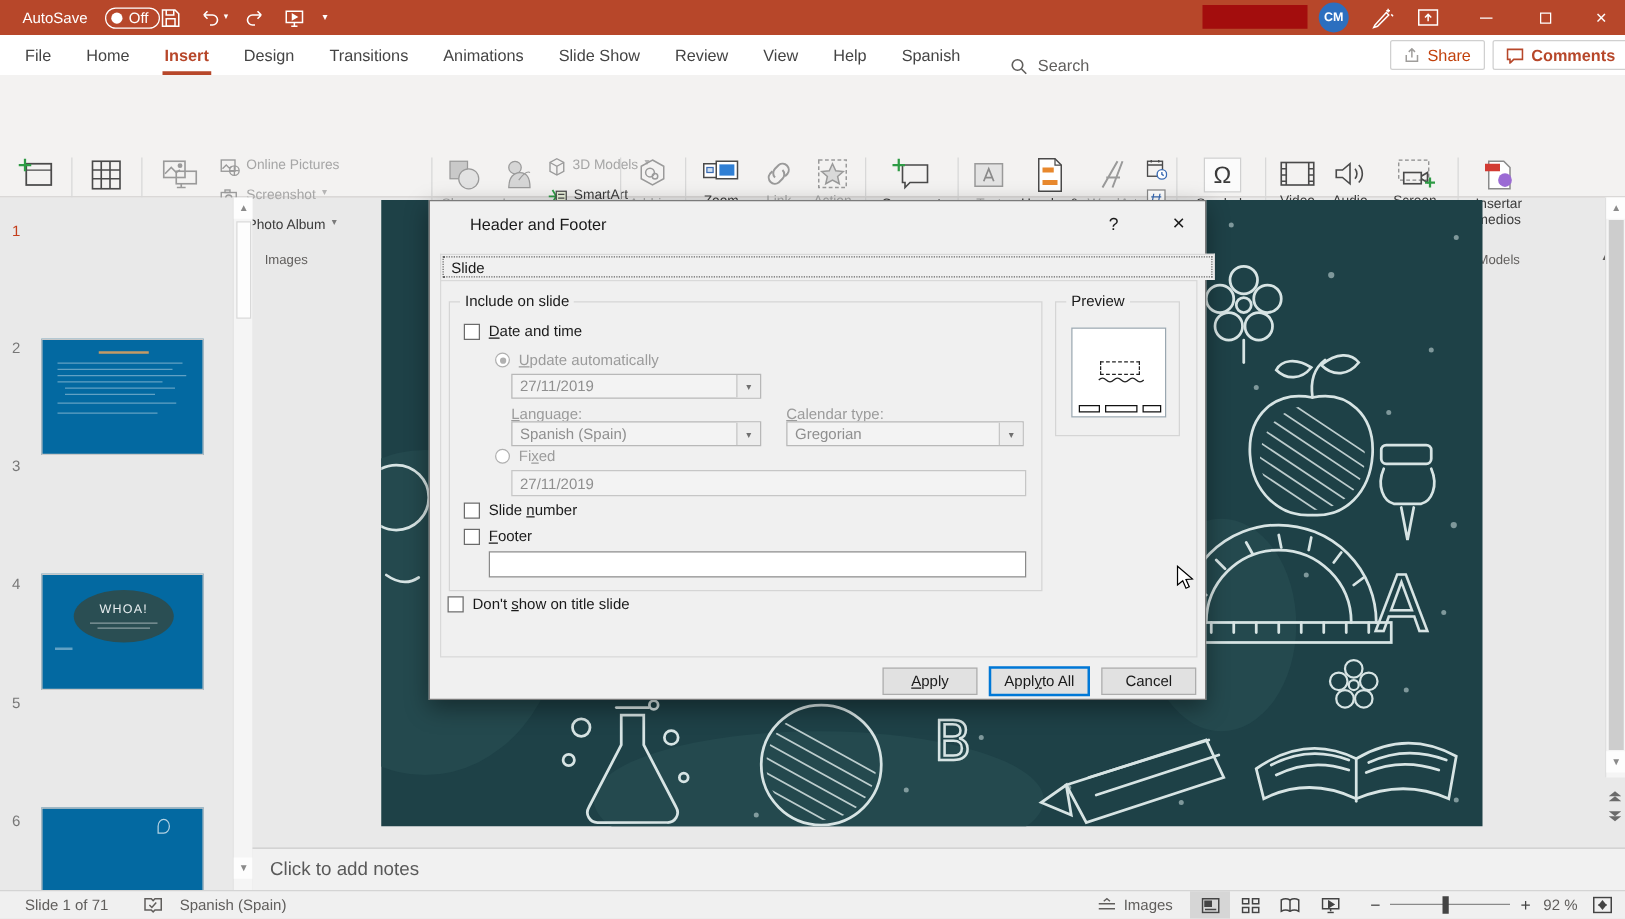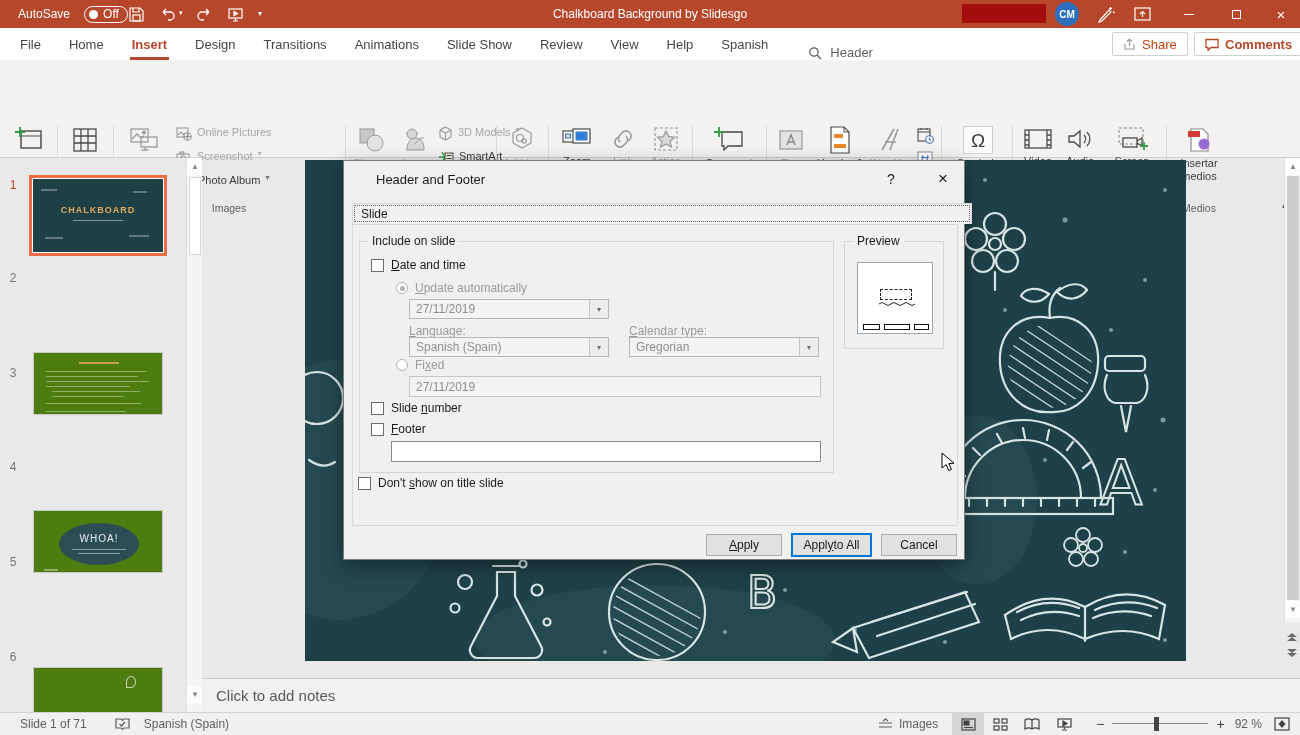--- a/index.html
+++ b/index.html
@@ -32,21 +32,21 @@
   .rbtn .ric{margin:4px 0 3px 0}
   .rbtn.dis{color:#a6a6a6}
   .rrow{height:22px;display:flex;align-items:flex-start;gap:5px;font-size:11px;color:#3b3b3b;white-space:nowrap}
   .rrow.dis{color:#a6a6a6}
   .chev{font-size:8px;color:#7a7a7a;line-height:8px}
   .dis .chev{color:#b5b5b5}
   .minibtn{width:22px;height:22px;display:flex;align-items:center;justify-content:center}
   
   .panel{left:0;top:158px;width:202px;height:554px;background:#e9e9e9;overflow:hidden}
   .thumbnum{font-size:12px;color:#777;width:18px;text-align:center}
-  .thumb{width:130px;height:63px;background:#4d7c0f;border:1px solid #c8c8c8;position:relative;overflow:hidden}
+  .thumb{width:130px;height:93px;background:#0369a1;border:1px solid #c8c8c8;position:relative;overflow:hidden}
   .thumb.sel{border:3px solid #ed6c47;width:138px;height:81px;padding:1px;background:#fff}
   .thumb.sel .inner{width:130px;height:73px;background:#1e4147;position:relative;overflow:hidden}
   .tline{position:absolute;height:2px;background:rgba(255,255,255,.75)}
   .vscroll{background:#f5f5f5;border-left:1px solid #e0e0e0}
   .arrbox{width:16px;height:17px;background:#fdfdfd;display:flex;align-items:center;justify-content:center;color:#8a8a8a;font-size:8px}
   
   .canvas{left:305px;top:160px;width:881px;height:501px;background:#1e4147}
   
   .dialog{left:343px;top:160px;width:622px;height:400px;background:#f0f0f0;border:1px solid #7a7a7a;box-shadow:0 6px 18px rgba(0,0,0,.4);font-size:12px;color:#1a1a1a}
   .dlg-close{display:flex;align-items:center;justify-content:center;color:#1a1a1a}
@@ -98,21 +98,20 @@
       </svg>
     <svg class="ab" style="left:227px;top:6px" width="17" height="17" viewBox="0 0 17 17">
         <g fill="none" stroke="#fff" stroke-width="1.2">
           <rect x="2" y="3" width="13" height="9"></rect>
           <path d="M7 5.5 l3.5 2 L7 9.5 Z" fill="#fff"></path>
           <path d="M8.5 12 v3 M6 15 h5"></path>
         </g>
       </svg>
     <span class="ab" style="left:258px;top:9px;font-size:8px">▾</span>
   </div>
-  <div class="ab tb-title">Chalkboard Background by Slidesgo</div>
   <div class="ab redacted"></div>
   <div class="ab avatar">CM</div>
   <svg class="ab" style="left:1096px;top:5px" width="19" height="19" viewBox="0 0 19 19">
       <g fill="none" stroke="#fff" stroke-width="1.2">
         <path d="M4 15 L13 5 l2 2 L6 16 l-3 1 Z"></path>
         <path d="M14.5 2 v3 M13 3.5 h3 M17 6.5 l1.5 1.5"></path>
       </g>
     </svg>
   <svg class="ab" style="left:1134px;top:6px" width="17" height="16" viewBox="0 0 17 16">
       <g fill="none" stroke="#fff" stroke-width="1.2">
@@ -143,21 +142,21 @@
   <div class="mtab">View</div>
   <div class="mtab">Help</div>
   <div class="mtab">Spanish</div>
   <div class="searchbox">
     <svg width="14" height="14" viewBox="0 0 14 14">
         <g fill="none" stroke="#605e5c" stroke-width="1.3">
           <circle cx="6" cy="6" r="4.2"></circle>
           <path d="M9.2 9.2 L13 13"></path>
         </g>
       </svg>
-    <span>Header</span>
+    <span>Search</span>
   </div>
   <div class="ab pillbtn" style="left:1112px;top:4px;color:#c2410c">
     <svg width="13" height="13" viewBox="0 0 13 13">
         <g fill="none" stroke="#9f9d9b" stroke-width="1.2">
           <path d="M2 6 v5 h9 V6"></path>
           <path d="M6.5 8 V1.5 M4 3.5 L6.5 1 L9 3.5"></path>
         </g>
       </svg>
     <span>Share</span>
   </div>
@@ -458,36 +457,26 @@
   </div>
 
   <div class="ab glabel" style="left:0;width:57px">Slides</div>
   <div class="ab glabel" style="left:57px;width:56px">Tables</div>
   <div class="ab glabel" style="left:113px;width:232px">Images</div>
   <div class="ab glabel" style="left:345px;width:151px">Illustrations</div>
   <div class="ab glabel" style="left:548px;width:144px">Links</div>
   <div class="ab glabel" style="left:692px;width:74px">Comments</div>
   <div class="ab glabel" style="left:766px;width:175px">Text</div>
   <div class="ab glabel" style="left:1012px;width:154px">Media</div>
-  <div class="ab glabel" style="left:1166px;width:66px">Medios</div>
+  <div class="ab glabel" style="left:1166px;width:66px">Models</div>
   <div class="ab" style="left:1282px;top:140px;font-size:9px;color:#605e5c">▴</div>
 </div>
 
 <div class="ab panel">
   <div class="ab thumbnum" style="left:4px;top:20px;color:#c43e1c">1</div>
-  <div class="ab thumb sel" style="left:29px;top:17px">
-    <div class="inner">
-      <div class="ab" style="left:0;top:26px;width:130px;text-align:center;font-size:9px;letter-spacing:1px;color:#e0a85e;font-weight:bold">CHALKBOARD</div>
-      <div class="tline" style="left:40px;top:41px;width:50px;height:1px;opacity:.6"></div>
-      <div class="tline" style="left:8px;top:10px;width:16px;opacity:.4"></div>
-      <div class="tline" style="left:100px;top:12px;width:14px;opacity:.4"></div>
-      <div class="tline" style="left:12px;top:58px;width:18px;opacity:.4"></div>
-      <div class="tline" style="left:96px;top:56px;width:20px;opacity:.4"></div>
-    </div>
-  </div>
   <div class="ab thumbnum" style="left:4px;top:113px">2</div>
   <div class="ab thumb" style="left:33px;top:113px">
     <div class="tline" style="left:45px;top:9px;width:40px;height:2px;background:#d9a05e;opacity:.9"></div>
     <div class="tline" style="left:12px;top:18px;width:100px;height:1px;opacity:.5"></div>
     <div class="tline" style="left:12px;top:23px;width:92px;height:1px;opacity:.5"></div>
     <div class="tline" style="left:12px;top:28px;width:103px;height:1px;opacity:.5"></div>
     <div class="tline" style="left:12px;top:33px;width:84px;height:1px;opacity:.5"></div>
     <div class="tline" style="left:18px;top:38px;width:88px;height:1px;opacity:.5"></div>
     <div class="tline" style="left:18px;top:43px;width:72px;height:1px;opacity:.5"></div>
     <div class="tline" style="left:12px;top:50px;width:95px;height:1px;opacity:.5"></div>

